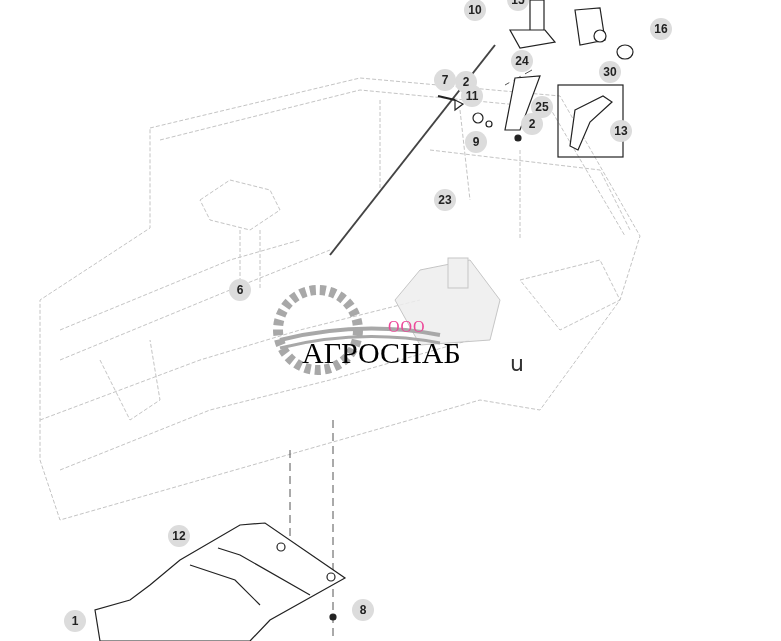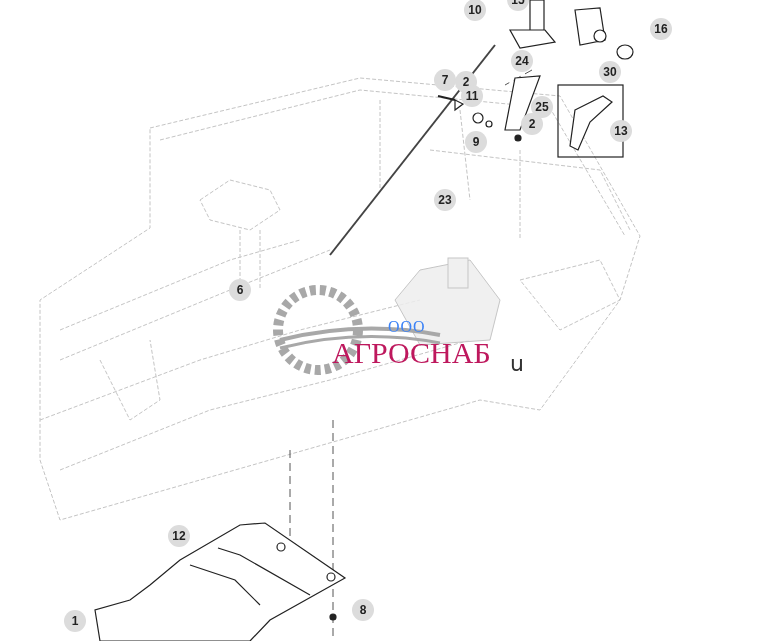--- a/index.html
+++ b/index.html
@@ -1,21 +1,21 @@
 <!DOCTYPE html>
 <html><head>
 <meta charset="utf-8">
 <style>
   html, body { margin: 0; padding: 0; background: #ffffff; }
   body { width: 781px; height: 641px; position: relative; overflow: hidden; font-family: "Liberation Sans", sans-serif; }
   #diagram { position: absolute; left: 0; top: 0; width: 781px; height: 641px; }
   .callout { position: absolute; width: 22px; height: 22px; border-radius: 50%; background: #dcdcdc; color: #222; font-weight: bold; font-size: 12px; line-height: 22px; text-align: center; font-family: "Liberation Sans", sans-serif; }
-  .watermark-text { position: absolute; font-family: "Liberation Serif", serif; color: #3b82f6; }
+  .watermark-text { position: absolute; font-family: "Liberation Serif", serif; color: #ec4899; }
   .wm-ooo { left: 388px; top: 318px; font-size: 16px; letter-spacing: 1px; }
-  .wm-name { left: 302px; top: 336px; font-size: 30px; letter-spacing: 0px; color: #be185d; margin-left: 30px; }
+  .wm-name { left: 302px; top: 336px; font-size: 30px; letter-spacing: 0px; color: #000000; }
   .wm-u { position: absolute; left: 510px; top: 351px; font-size: 22px; color: #333; font-family: "DejaVu Sans", sans-serif; }
 </style>
 </head>
 <body>
 
 <div id="diagram">
   <svg width="781" height="641" viewBox="0 0 781 641">
     <g fill="none" stroke="#c4c4c4" stroke-width="1" stroke-dasharray="4 2">
       <path d="M150 128 L360 78 L560 96 L640 236 L620 300 L540 410 L480 400 L340 440 L60 520 L40 460 L40 300 L150 228 Z"></path>
       <path d="M160 140 L360 90 L550 108 L625 236"></path>

